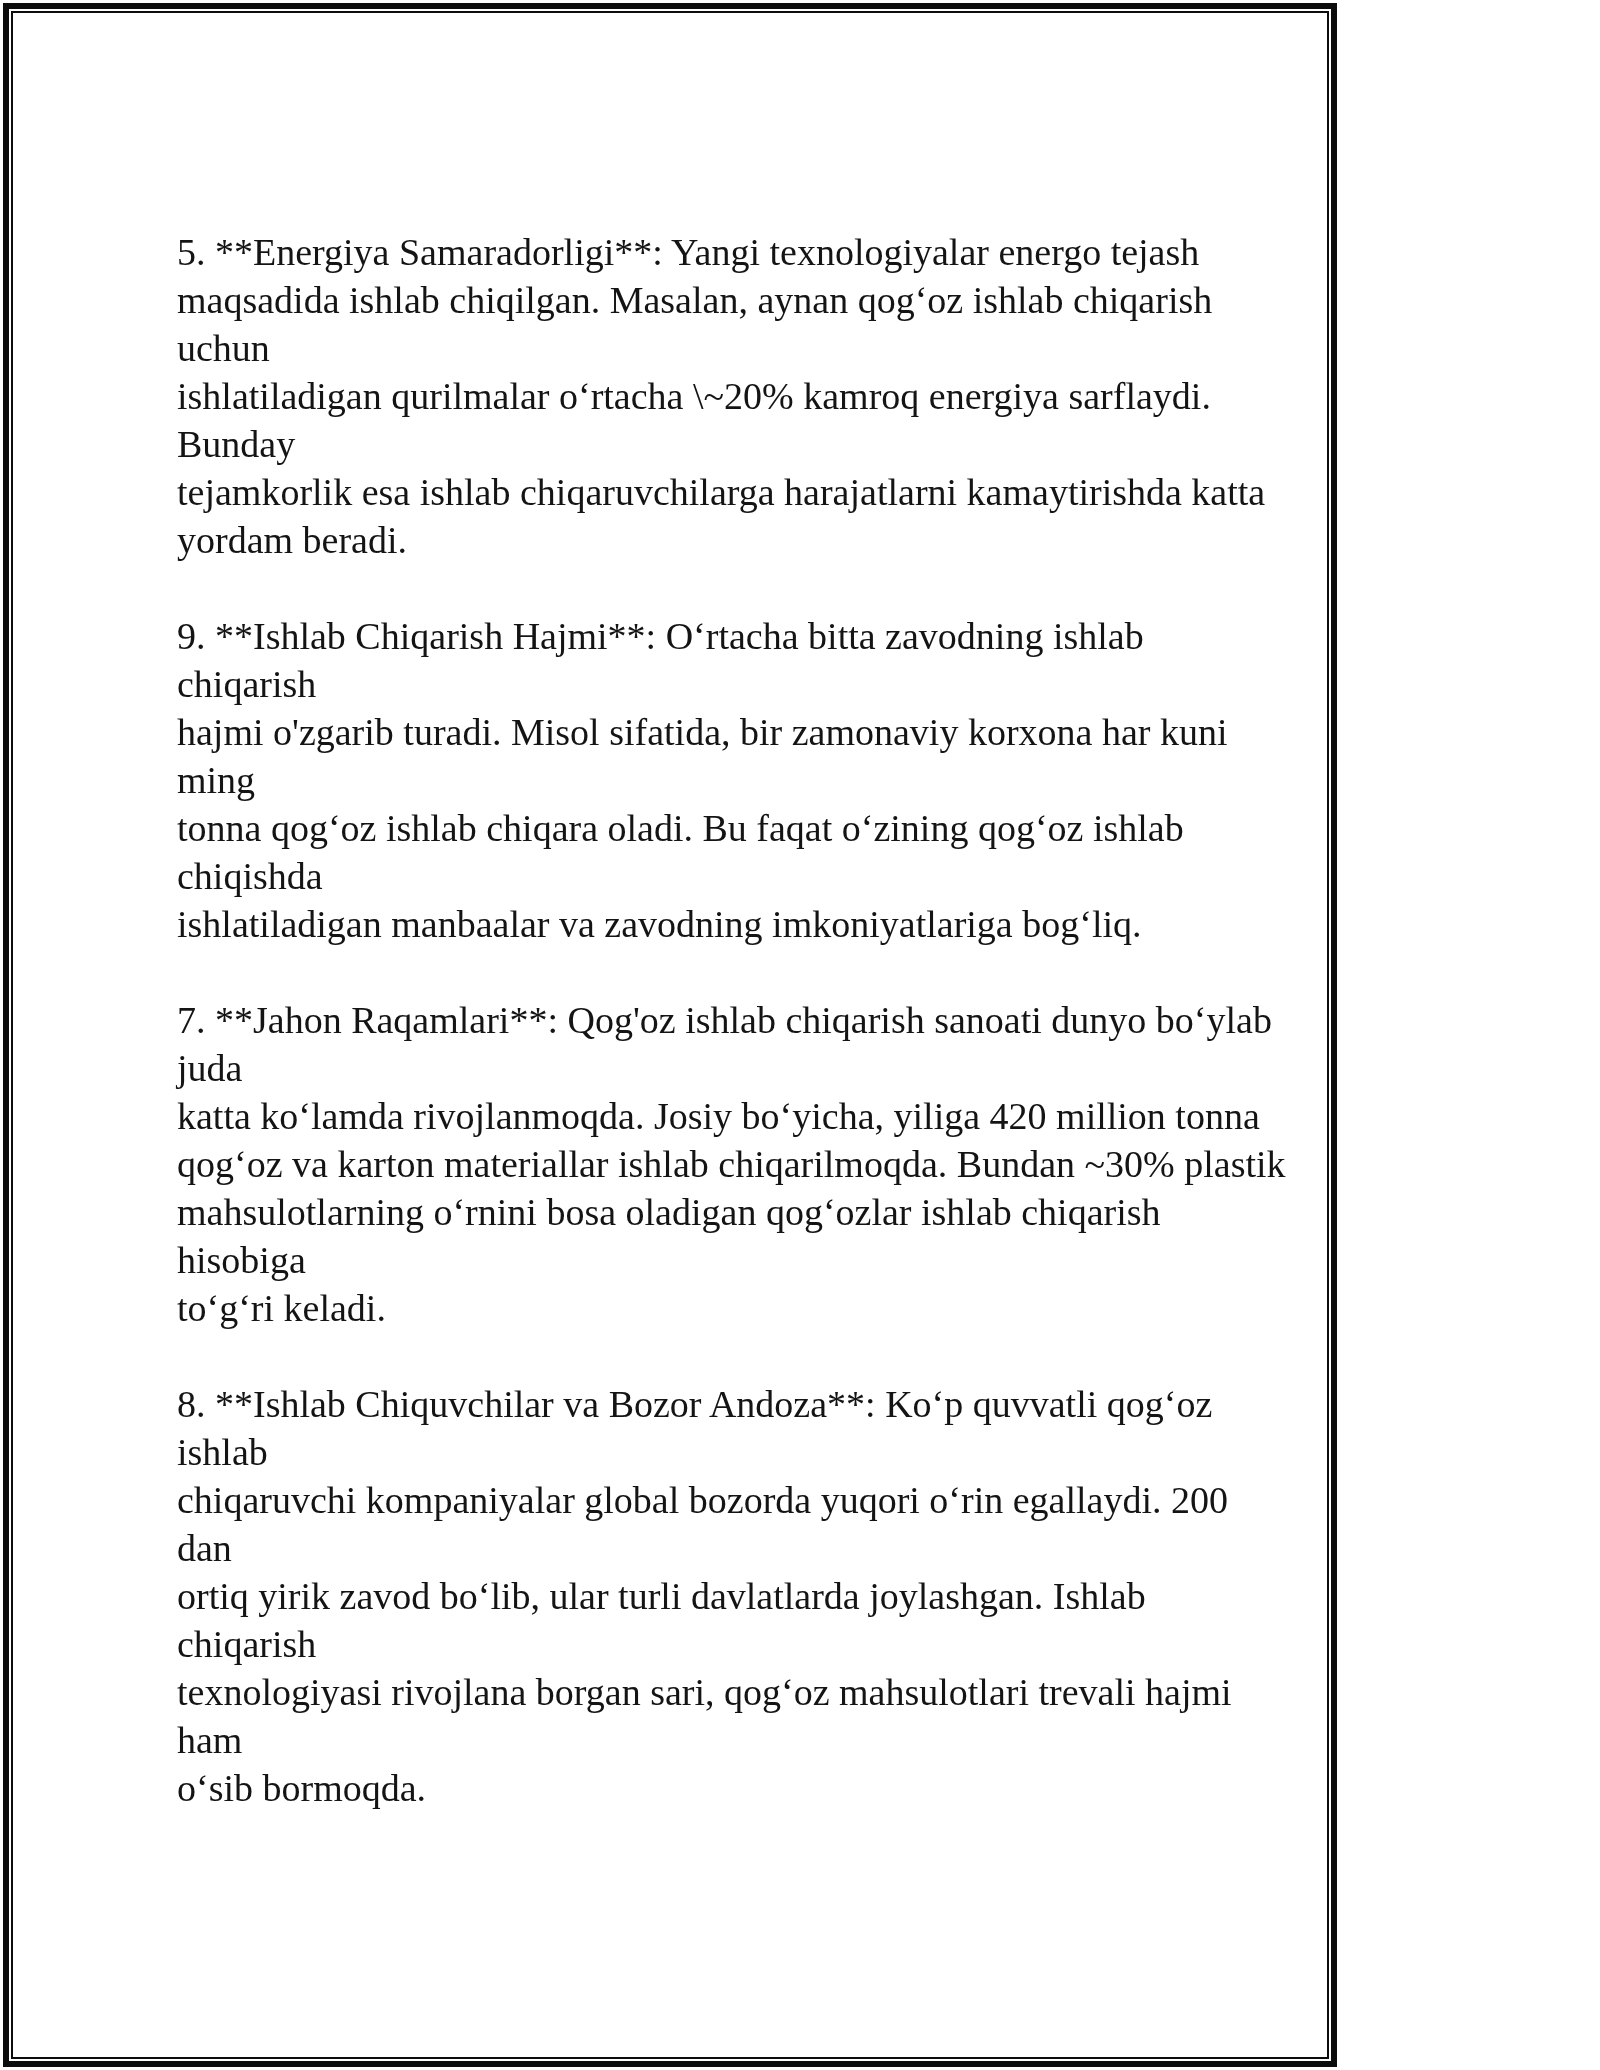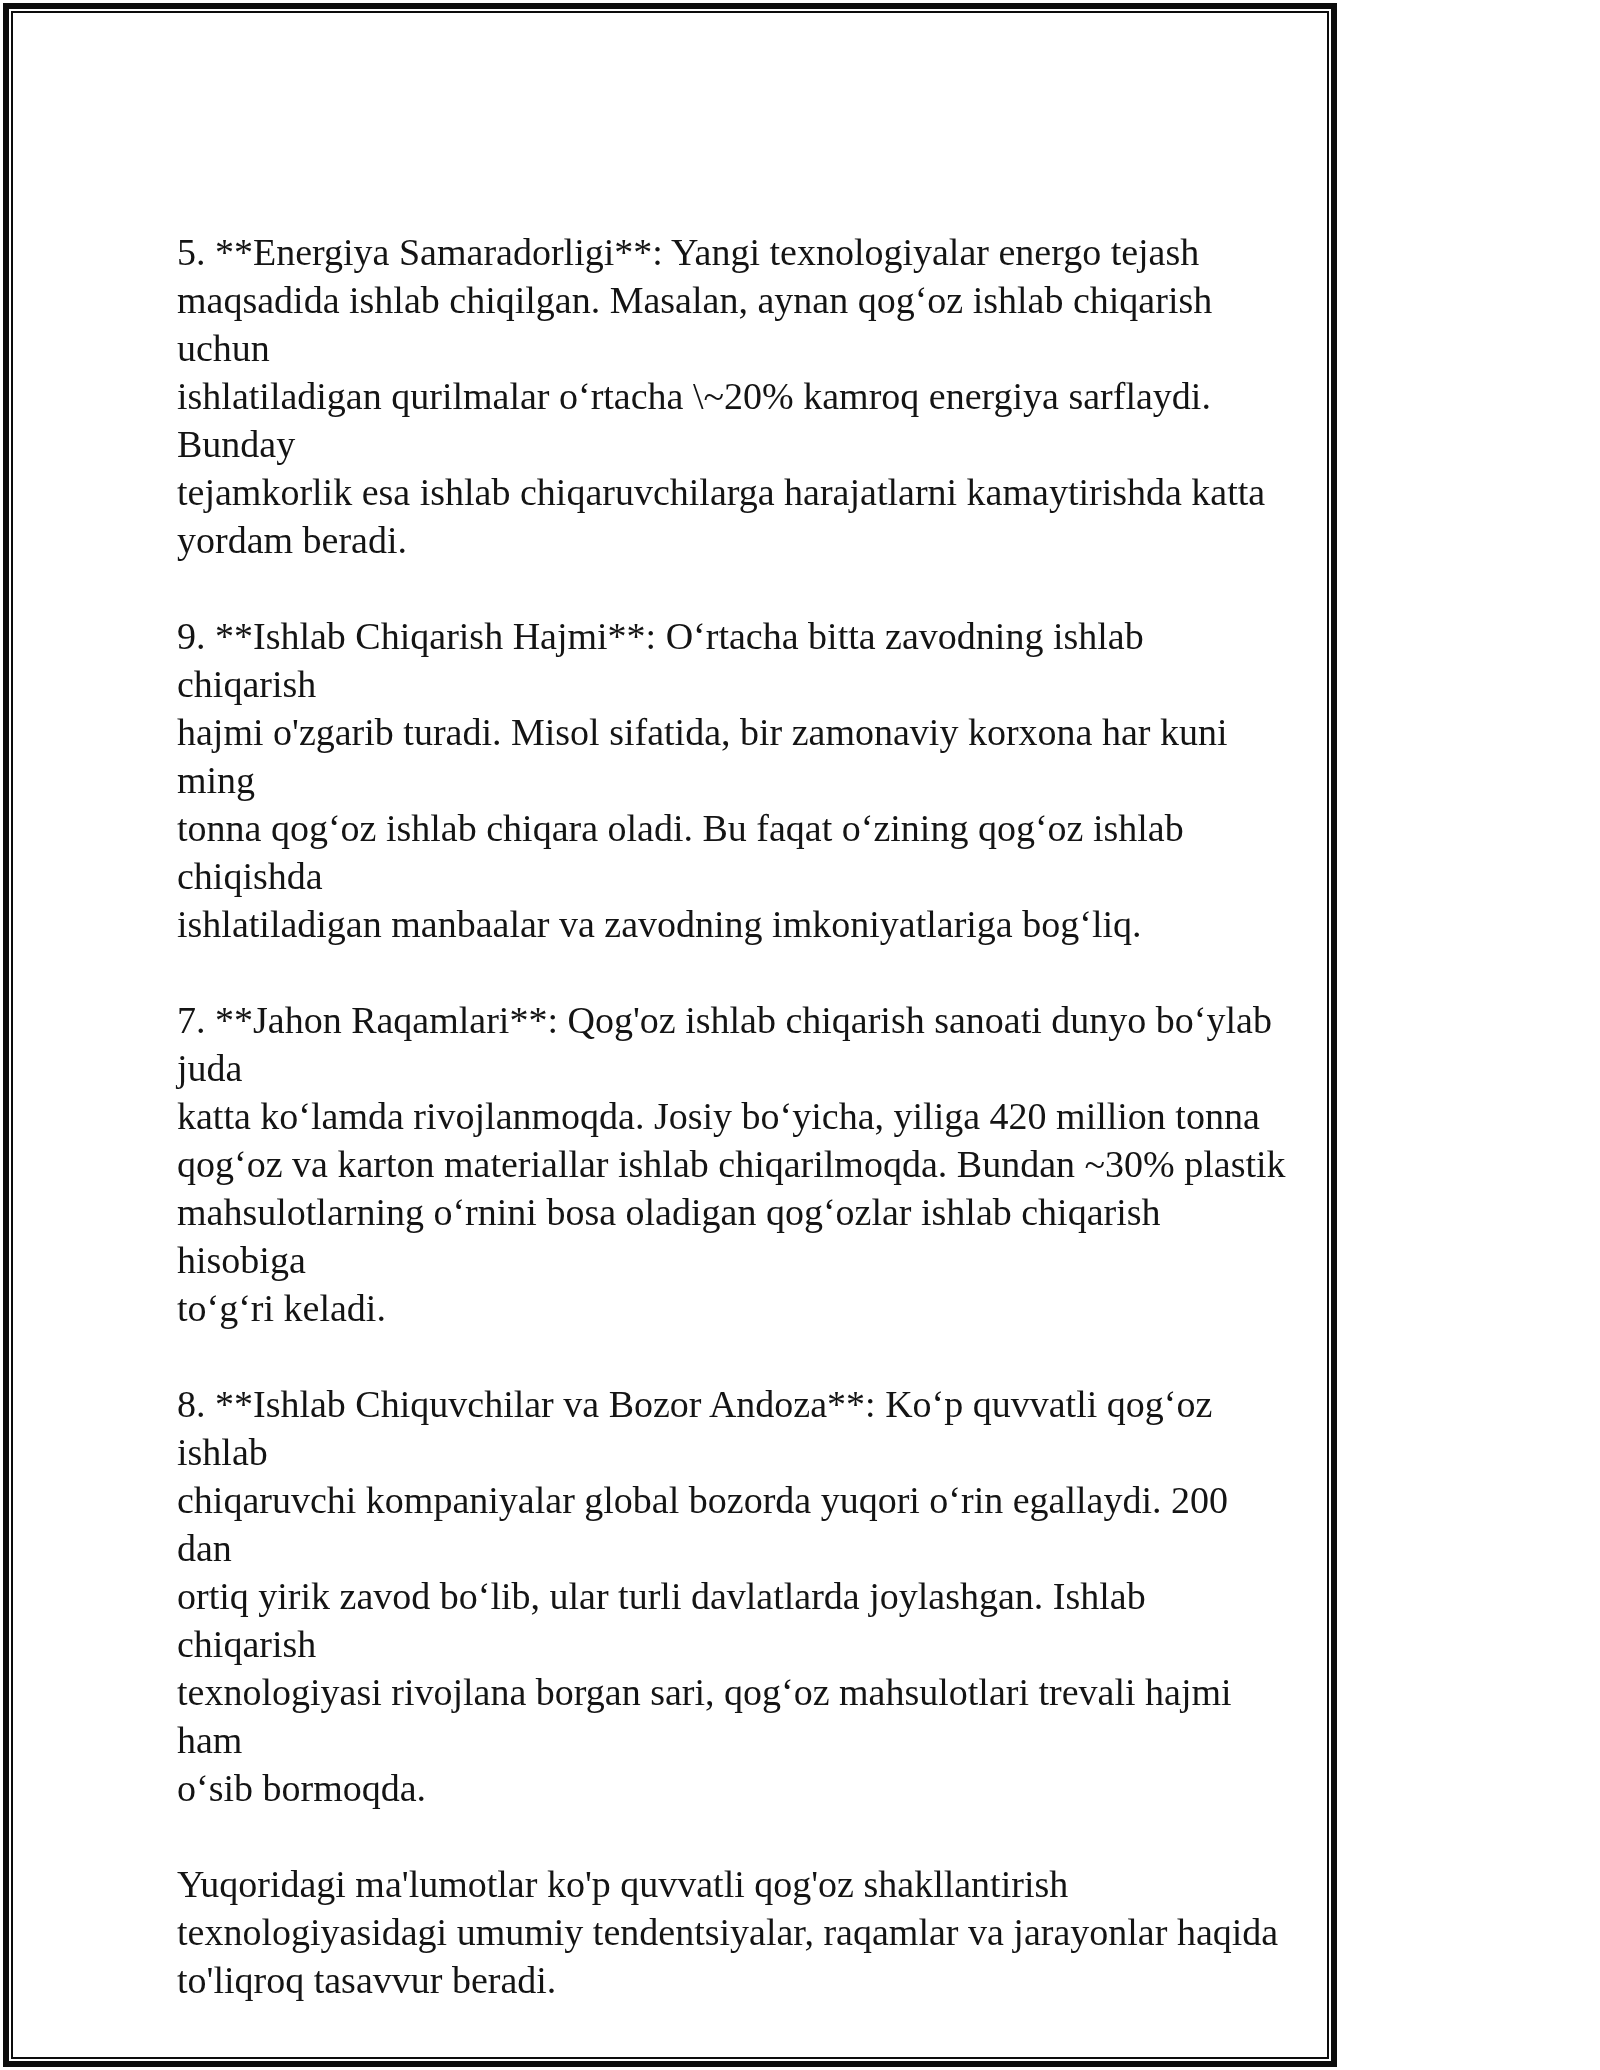--- a/index.html
+++ b/index.html
@@ -60,19 +60,16 @@
         <p class="para">7. **Jahon Raqamlari**: Qog'oz ishlab chiqarish sanoati dunyo bo‘ylab juda
 katta ko‘lamda rivojlanmoqda. Josiy bo‘yicha, yiliga 420 million tonna
 qog‘oz va karton materiallar ishlab chiqarilmoqda. Bundan ~30% plastik
 mahsulotlarning o‘rnini bosa oladigan qog‘ozlar ishlab chiqarish hisobiga
 to‘g‘ri keladi.</p>
         <p class="para">8. **Ishlab Chiquvchilar va Bozor Andoza**: Ko‘p quvvatli qog‘oz ishlab
 chiqaruvchi kompaniyalar global bozorda yuqori o‘rin egallaydi. 200 dan
 ortiq yirik zavod bo‘lib, ular turli davlatlarda joylashgan. Ishlab chiqarish
 texnologiyasi rivojlana borgan sari, qog‘oz mahsulotlari trevali hajmi ham
 o‘sib bormoqda.</p>
-        <p class="para">Yuqoridagi ma'lumotlar ko'p quvvatli qog'oz shakllantirish
-texnologiyasidagi umumiy tendentsiyalar, raqamlar va jarayonlar haqida
-to'liqroq tasavvur beradi.</p>
       </div>
     </div>
   </div>
 </div>
 
 </body></html>

